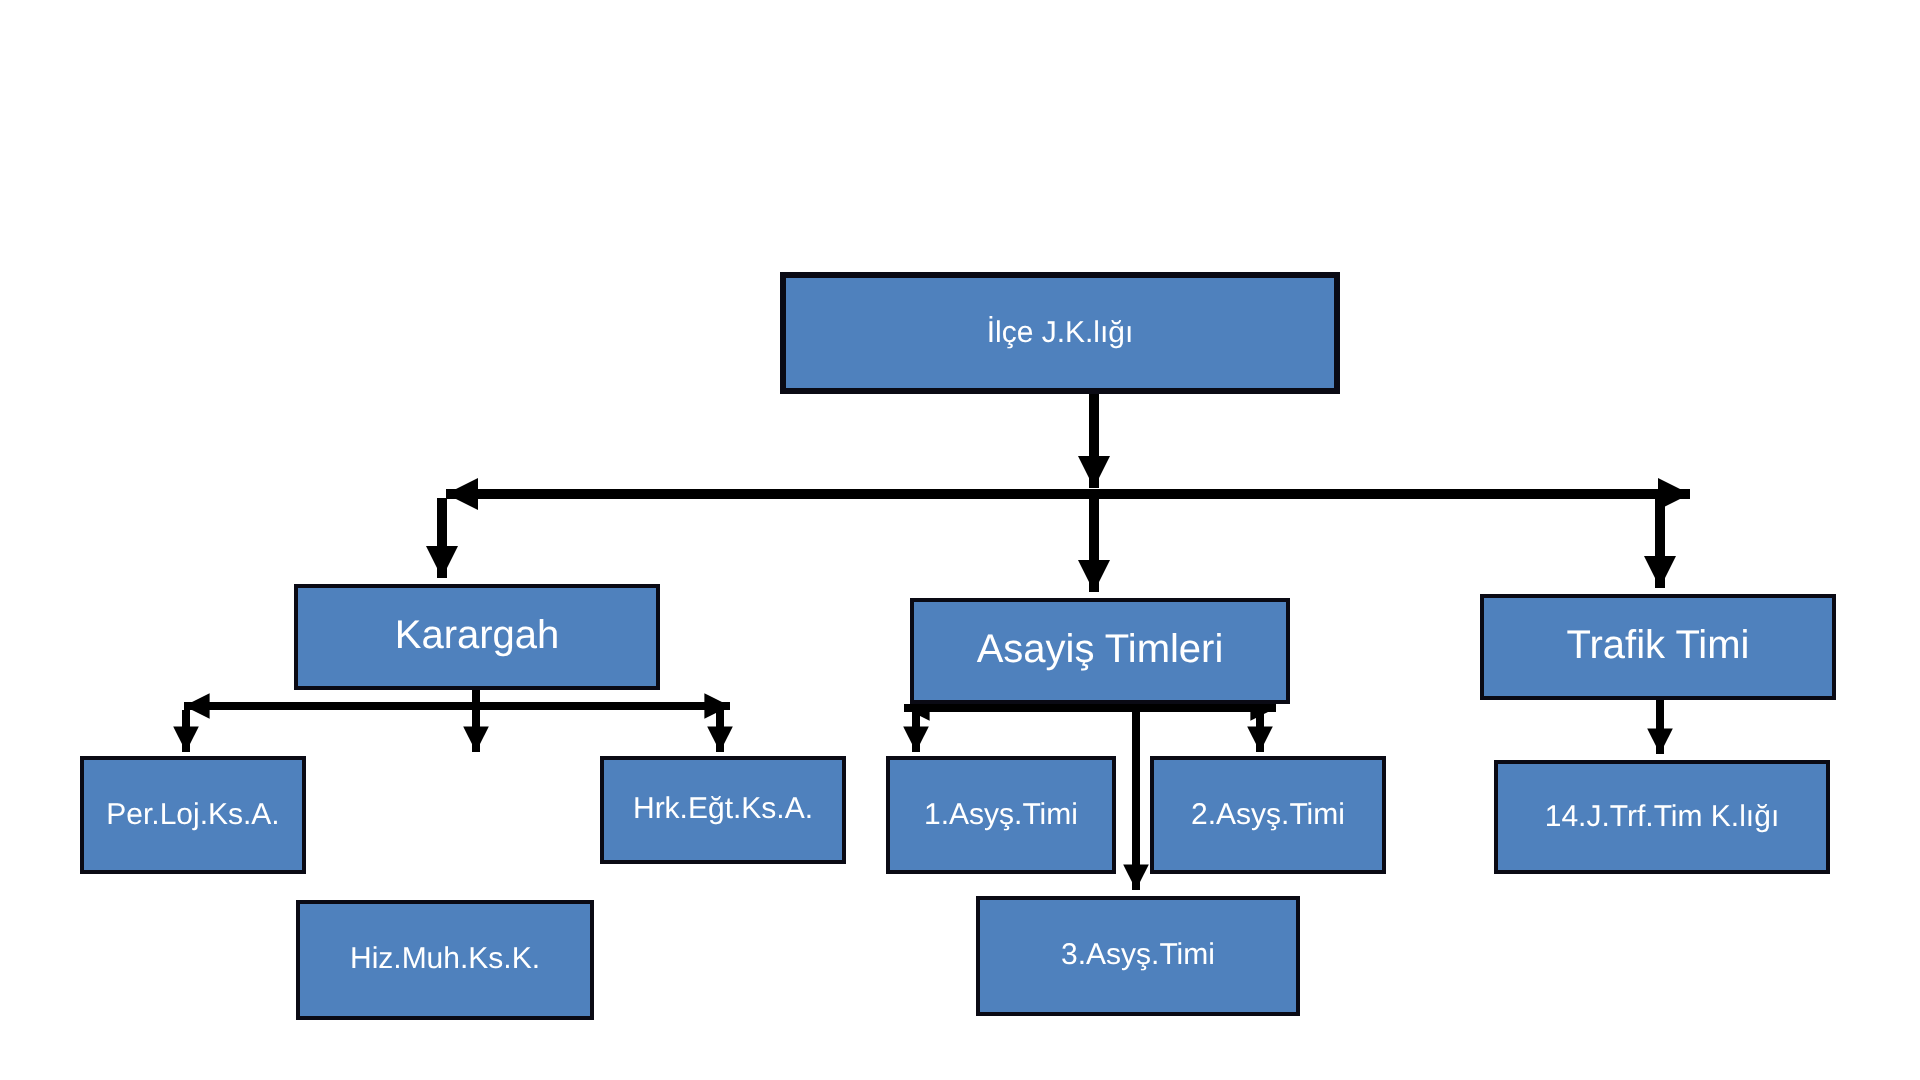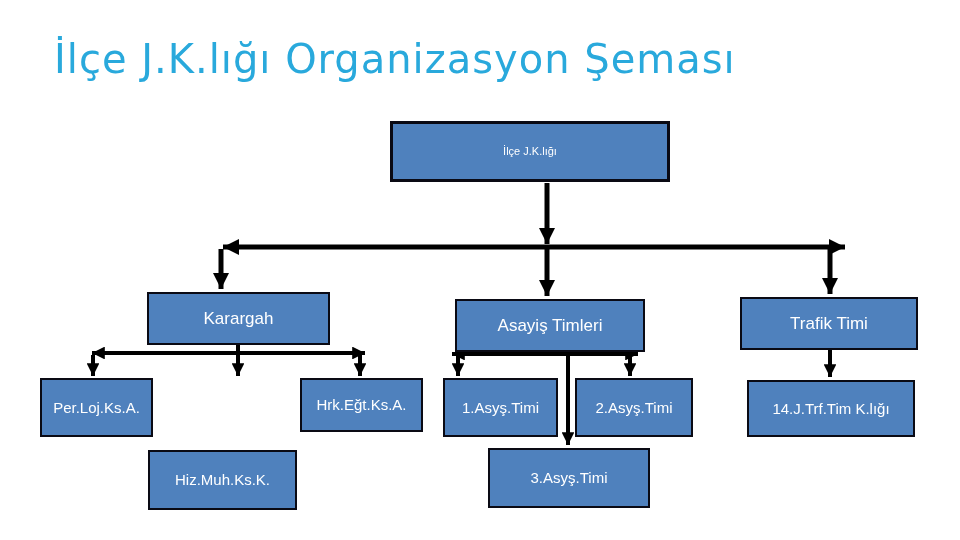--- a/index.html
+++ b/index.html
@@ -36,40 +36,39 @@
     color: #ffffff;
     display: flex;
     align-items: center;
     justify-content: center;
     text-align: center;
     font-size: 15px;
     line-height: 1.15;
     box-sizing: border-box;
     white-space: nowrap;
   }
-  .node.root  { left: 390px; top: 121px; width: 280px; height: 61px; border-width: 3px; font-size: 11px; }
-  .node.lvl1  { font-size: 17px; }
+  .node.root  { left: 390px; top: 136px; width: 280px; height: 61px; border-width: 3px; font-size: 15px; }
+  .node.lvl1  { font-size: 20px; }
   .node.karargah { left: 147px; top: 292px; width: 183px; height: 53px; }
   .node.asayis   { left: 455px; top: 299px; width: 190px; height: 53px; text-align: right; }
   .node.trafik   { left: 740px; top: 297px; width: 178px; height: 53px; }
   .node.per-loj  { left: 40px;  top: 378px; width: 113px; height: 59px; }
   .node.asys-isth{ left: 167px; top: 378px; width: 120px; height: 59px; }
   .node.hrk-egt  { left: 300px; top: 378px; width: 123px; height: 54px; }
   .node.asys1    { left: 443px; top: 378px; width: 115px; height: 59px; }
   .node.asys2    { left: 575px; top: 378px; width: 118px; height: 59px; }
   .node.trf14    { left: 747px; top: 380px; width: 168px; height: 57px; }
   .node.hiz-muh  { left: 148px; top: 450px; width: 149px; height: 60px; }
   .node.asys3    { left: 488px; top: 448px; width: 162px; height: 60px; }
 </style>
 </head>
 <body>
 
 <div class="stage">
 
-  <div class="slide-title">İlçe J.K.lığı Organizasyon Şeması</div>
 
   <svg class="connector-layer" width="960" height="540" viewBox="0 0 960 540" xmlns="http://www.w3.org/2000/svg">
     <defs>
       <marker id="arr" viewBox="0 0 10 10" refX="10" refY="5" markerWidth="3.2" markerHeight="3.2" orient="auto" markerUnits="strokeWidth">
         <path d="M0,0 L10,5 L0,10 Z" fill="#000000"></path>
       </marker>
     </defs>
 
     <g stroke="#000000" stroke-width="5" fill="none">
       <path d="M547,183 L547,244" marker-end="url(#arr)"></path>

